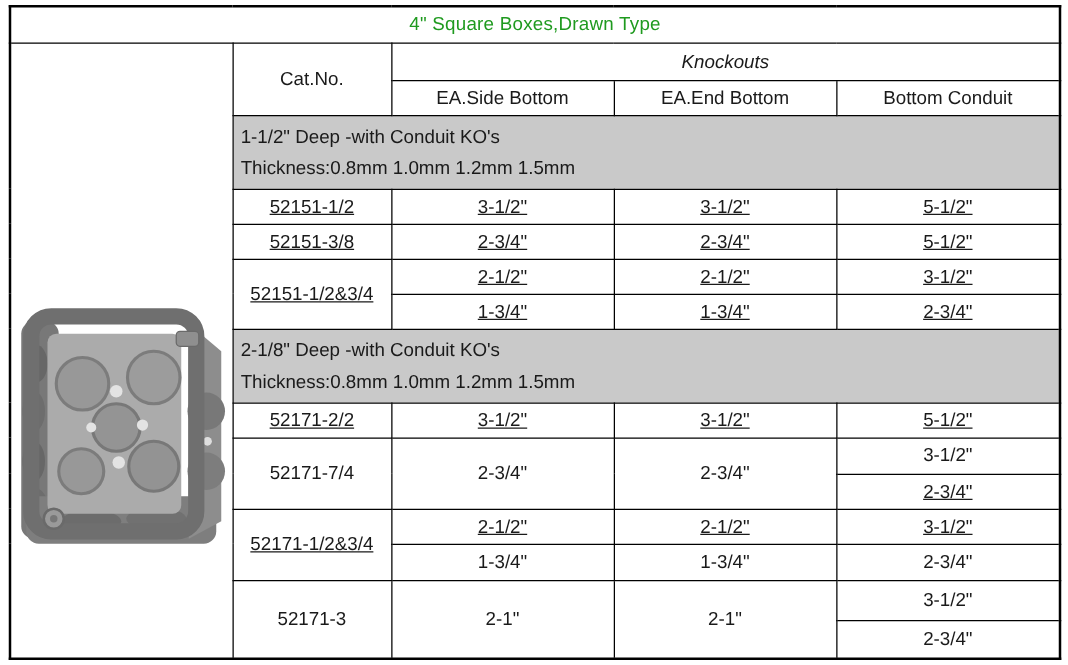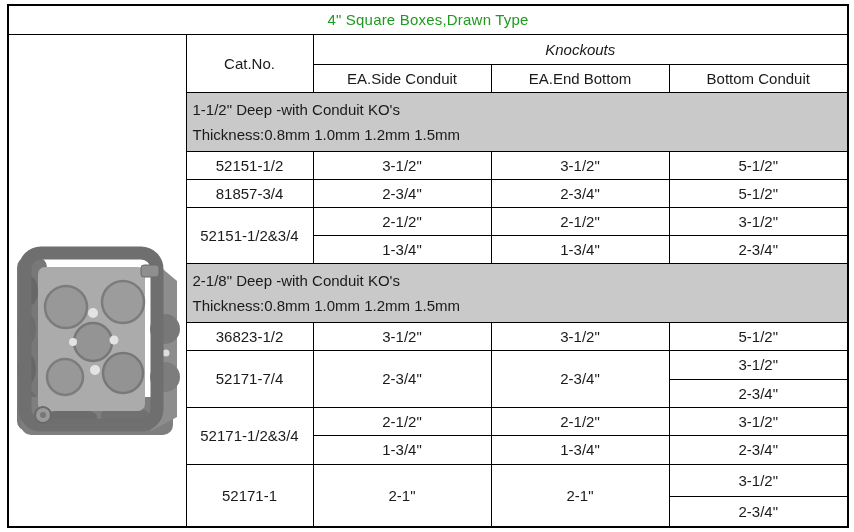--- a/index.html
+++ b/index.html
@@ -35,21 +35,21 @@
   td.knockouts-cell { height: 30px; font-size: 15px; font-style: italic; }
   td.subhead-cell { height: 28px; font-size: 15px; }
   td.catno-head { font-size: 15px; }
   tr.band td {
     background: #c9c9c9;
     text-align: left;
     padding: 4px 6px 4px 6px;
     font-size: 15px;
   }
   tr.band .band-line { line-height: 25px; }
-  tr.h28 { height: 28px; }
+  tr.h28 { height: 28px; text-decoration: underline; }
   tr.h29 { height: 29px; }
   tr.h31 { height: 31px; }
   tr.h32 { height: 32px; }
   tr.band1 { height: 59px; }
   tr.band2 { height: 58px; }
   td.image-cell {
     vertical-align: top;
     padding: 0;
     background: #ffffff;
   }
@@ -116,40 +116,40 @@
             <circle cx="30" cy="190" r="8" fill="#9a9a9a" stroke="#6a6a6a" stroke-width="2"></circle>
             <circle cx="30" cy="190" r="3" fill="#777777"></circle>
           </svg>
         </div>
       </td>
       <td class="catno-head" rowspan="2">Cat.No.</td>
       <td class="knockouts-cell" colspan="3">Knockouts</td>
     </tr>
 
     <tr>
-      <td class="subhead-cell">EA.Side Conduit</td>
+      <td class="subhead-cell">EA.Side Bottom</td>
       <td class="subhead-cell">EA.End Bottom</td>
       <td class="subhead-cell">Bottom Conduit</td>
     </tr>
 
     <tr class="band band1">
       <td colspan="4">
         <div class="band-line">1-1/2" Deep -with Conduit KO's</div>
         <div class="band-line">Thickness:0.8mm 1.0mm 1.2mm 1.5mm</div>
       </td>
     </tr>
 
     <tr class="h28">
       <td>52151-1/2</td>
       <td>3-1/2"</td>
       <td>3-1/2"</td>
       <td>5-1/2"</td>
     </tr>
     <tr class="h28">
-      <td>81857-3/4</td>
+      <td>52151-3/8</td>
       <td>2-3/4"</td>
       <td>2-3/4"</td>
       <td>5-1/2"</td>
     </tr>
     <tr class="h28">
       <td rowspan="2">52151-1/2&amp;3/4</td>
       <td>2-1/2"</td>
       <td>2-1/2"</td>
       <td>3-1/2"</td>
     </tr>
@@ -160,21 +160,21 @@
     </tr>
 
     <tr class="band band2">
       <td colspan="4">
         <div class="band-line">2-1/8" Deep -with Conduit KO's</div>
         <div class="band-line">Thickness:0.8mm 1.0mm 1.2mm 1.5mm</div>
       </td>
     </tr>
 
     <tr class="h28">
-      <td>36823-1/2</td>
+      <td>52171-2/2</td>
       <td>3-1/2"</td>
       <td>3-1/2"</td>
       <td>5-1/2"</td>
     </tr>
     <tr class="h29">
       <td rowspan="2">52171-7/4</td>
       <td rowspan="2">2-3/4"</td>
       <td rowspan="2">2-3/4"</td>
       <td>3-1/2"</td>
     </tr>
@@ -186,21 +186,21 @@
       <td>2-1/2"</td>
       <td>2-1/2"</td>
       <td>3-1/2"</td>
     </tr>
     <tr class="h29">
       <td>1-3/4"</td>
       <td>1-3/4"</td>
       <td>2-3/4"</td>
     </tr>
     <tr class="h32">
-      <td rowspan="2">52171-1</td>
+      <td rowspan="2">52171-3</td>
       <td rowspan="2">2-1"</td>
       <td rowspan="2">2-1"</td>
       <td>3-1/2"</td>
     </tr>
     <tr class="h31">
       <td>2-3/4"</td>
     </tr>
   </tbody>
     </table>
 </div>

